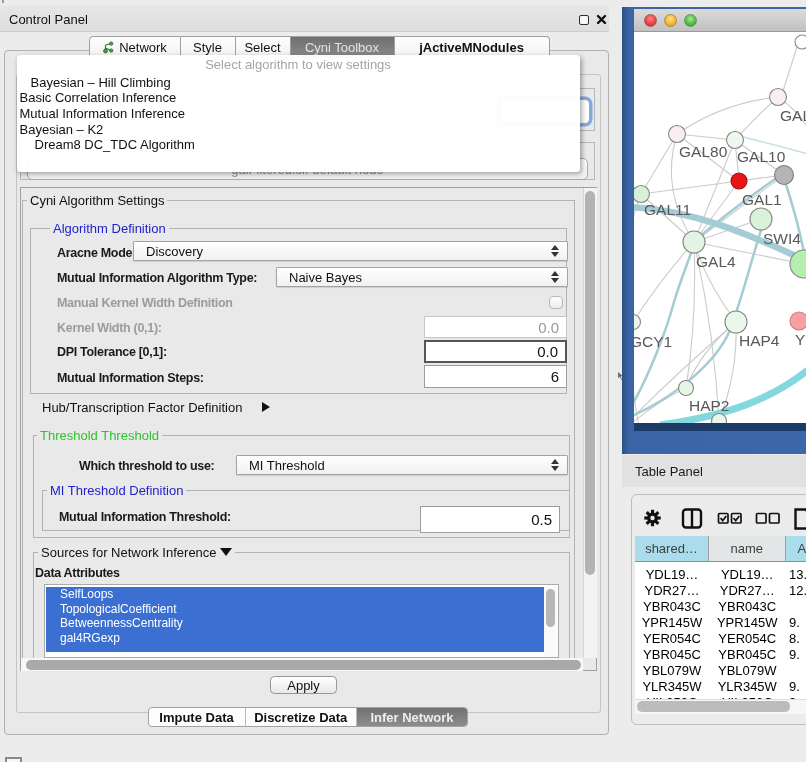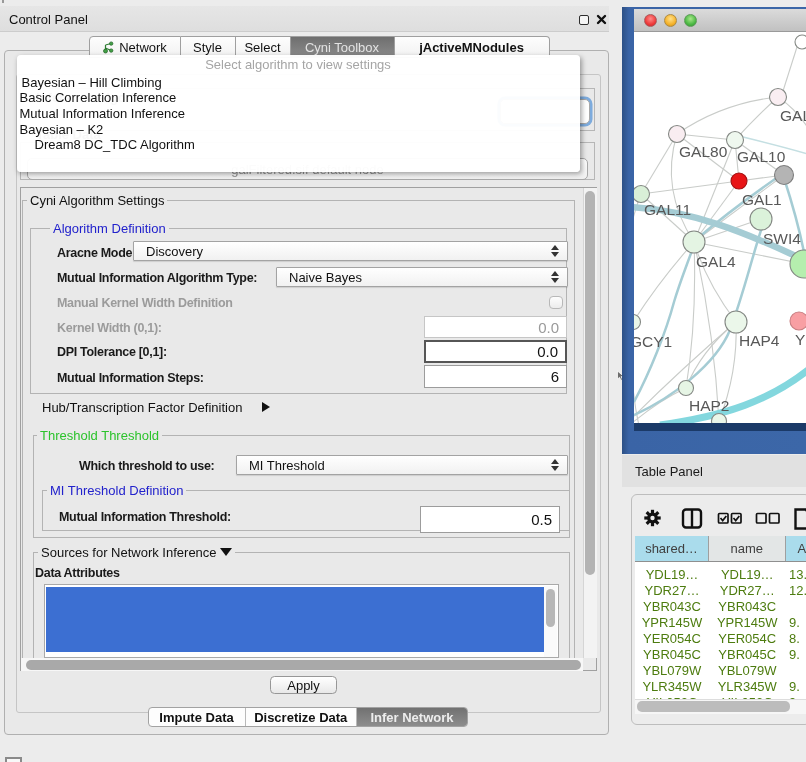--- a/index.html
+++ b/index.html
@@ -18,21 +18,21 @@
 .arr .d{border-top:5px solid #333}
 .field{position:absolute;background:#fff;border:1px solid #9c9c9c;box-sizing:border-box;
   font-size:15px;text-align:right;padding-right:7px;display:flex;align-items:center;justify-content:flex-end}
 .grp{position:absolute;border:1px solid #b3b3b3;box-sizing:border-box}
 .leg{position:absolute;top:-7px;background:#e9e9e9;padding:0 3px;font-size:13px;line-height:14px;white-space:nowrap}
 .tab{height:22px;box-sizing:border-box;border:1px solid #9f9f9f;border-left:none;background:linear-gradient(#fdfdfd,#f2f2f2);
   display:flex;align-items:center;justify-content:center;font-size:13px;color:#111}
 .seg{display:flex;align-items:center;justify-content:center;font-size:13px;font-weight:700;height:100%;box-sizing:border-box}
 .hdrcell{position:absolute;top:0;height:100%;box-sizing:border-box;border-right:1px solid #9f9f9f;
   display:flex;align-items:center;justify-content:center;font-size:13px;color:#404040}
-.trow{position:absolute;width:100%;height:16px;font-size:13px;color:#4d7c0f}
+.trow{position:absolute;width:100%;height:16px;font-size:13px;color:#000000}
 .tc{position:absolute;top:0;height:16px;display:flex;align-items:center;justify-content:center}
 </style>
 </head>
 <body>
 
 <div class="ab" style="left:2px;top:0;width:1.5px;height:3px;background:#999"></div>
 
 <div class="ab" style="left:0;top:6px;width:609px;height:25px;background:linear-gradient(#e6e6e6,#dedede);border-bottom:1px solid #cccccc"></div>
 <div class="ab" style="left:9px;top:12px;font-size:13px;color:#111">Control Panel</div>
 <div class="ab" style="left:579px;top:14.5px;width:8px;height:8px;border:1.6px solid #2e2e2e;border-radius:2px;background:#f5f5f5"></div>
@@ -60,21 +60,21 @@
   <div class="tab" style="width:155px;border-radius:0 4px 0 0;font-weight:700">jActiveMNodules</div>
 </div>
 
 <div class="ab b" style="left:36px;top:90px;font-size:13px;color:#222">Inference Algorithm</div>
 <div class="ab" style="left:500px;top:99px;width:88px;height:23px;border:1px solid #a8a8a8;border-radius:5px;background:#fff;box-shadow:0 0 0 2.5px rgba(106,160,219,.85)"></div>
 <div class="ab b" style="left:36px;top:127px;font-size:13px;color:#222">Table Data</div>
 <div class="ab" style="left:27px;top:158px;width:561px;height:22px;border:1px solid #a8a8a8;border-radius:5px;background:linear-gradient(#fff,#f0f0f0);box-sizing:border-box;display:flex;align-items:center;justify-content:center;font-size:13px;color:#8f8f8f">galFiltered.sif default node</div>
 
 <div class="ab" style="left:16.5px;top:54.5px;width:563px;height:117px;background:rgba(255,255,255,0.965);border-radius:4px;box-shadow:1.5px 2px 5px rgba(0,0,0,0.35);font-size:13px">
   <div style="height:20px;display:flex;align-items:center;justify-content:center;color:#a5a5a5">Select algorithm to view settings</div>
-  <div style="height:15.6px;display:flex;align-items:center;padding-left:5px">Bayesian – Hill Climbing</div>
+  <div style="height:15.6px;display:flex;align-items:center;padding-left:14px">Bayesian – Hill Climbing</div>
   <div style="height:15.6px;display:flex;align-items:center;padding-left:3px">Basic Correlation Inference</div>
   <div style="height:15.6px;display:flex;align-items:center;padding-left:3px">Mutual Information Inference</div>
   <div style="height:15.6px;display:flex;align-items:center;padding-left:3px">Bayesian – K2</div>
   <div style="height:15.6px;display:flex;align-items:center;padding-left:18px">Dream8 DC_TDC Algorithm</div>
 </div>
 
 <div class="ab" style="left:20px;top:187px;width:577px;height:484px;border:1px solid #a0a0a0;background:#e9e9e9;box-sizing:border-box"></div>
 
 <div class="ab" style="left:583px;top:188px;width:13px;height:470px;background:#f3f3f3;border-left:1px solid #d5d5d5"></div>
 <div class="ab" style="left:584.5px;top:191px;width:10px;height:384px;background:#b3b3b3;border-radius:5px"></div>
@@ -126,20 +126,21 @@
 <div class="lbl" style="left:59px;top:509.5px">Mutual Information Threshold:</div>
 <div class="field" style="left:420px;top:506px;width:140px;height:27px">0.5</div>
 
 <div class="grp" style="left:33px;top:552px;width:537px;height:106px;border-bottom:none">
   <span class="leg" style="left:4px;color:#111;font-weight:400">Sources for Network Inference <i style="display:inline-block;width:0;height:0;border-top:8px solid #111;border-left:6.5px solid transparent;border-right:6.5px solid transparent;vertical-align:1px;font-style:normal"></i></span>
 </div>
 <div class="lbl" style="left:35px;top:566px">Data Attributes</div>
 
 <div class="ab" style="left:44px;top:584px;width:515px;height:74px;background:#fff;border:1px solid #a9a9a9;box-sizing:border-box;overflow:hidden">
   <div style="position:absolute;left:1px;top:2px;width:499px;height:65px;background:#3c6fd2"></div>
+  <div style="position:absolute;left:15px;top:2px;color:#fff;font-size:12px;line-height:14.5px">SelfLoops<br>TopologicalCoefficient<br>BetweennessCentrality<br>gal4RGexp</div>
   <div style="position:absolute;right:1px;top:1px;width:13px;height:71px;background:#fafafa"></div>
   <div style="position:absolute;right:3px;top:4px;width:9px;height:38px;background:#b7b7b7;border-radius:4.5px"></div>
 </div>
 
 <div class="ab" style="left:270px;top:676px;width:67px;height:18px;border:1px solid #979797;border-radius:4.5px;background:linear-gradient(#ffffff,#e8e8e8);display:flex;align-items:center;justify-content:center;font-size:13px;color:#111;box-sizing:border-box">Apply</div>
 
 <div class="ab" style="left:147.5px;top:707px;width:320.5px;height:20px;border:1px solid #a2a2a2;border-radius:4px;background:#fdfdfd;display:flex;box-sizing:border-box;overflow:hidden">
   <div class="seg" style="width:97px;border-right:1px solid #b9b9b9">Impute Data</div>
   <div class="seg" style="width:111.5px;border-right:1px solid #b9b9b9">Discretize Data</div>
   <div class="seg" style="flex:1;background:linear-gradient(#717171,#8d8d8d);color:#ededed">Infer Network</div>

